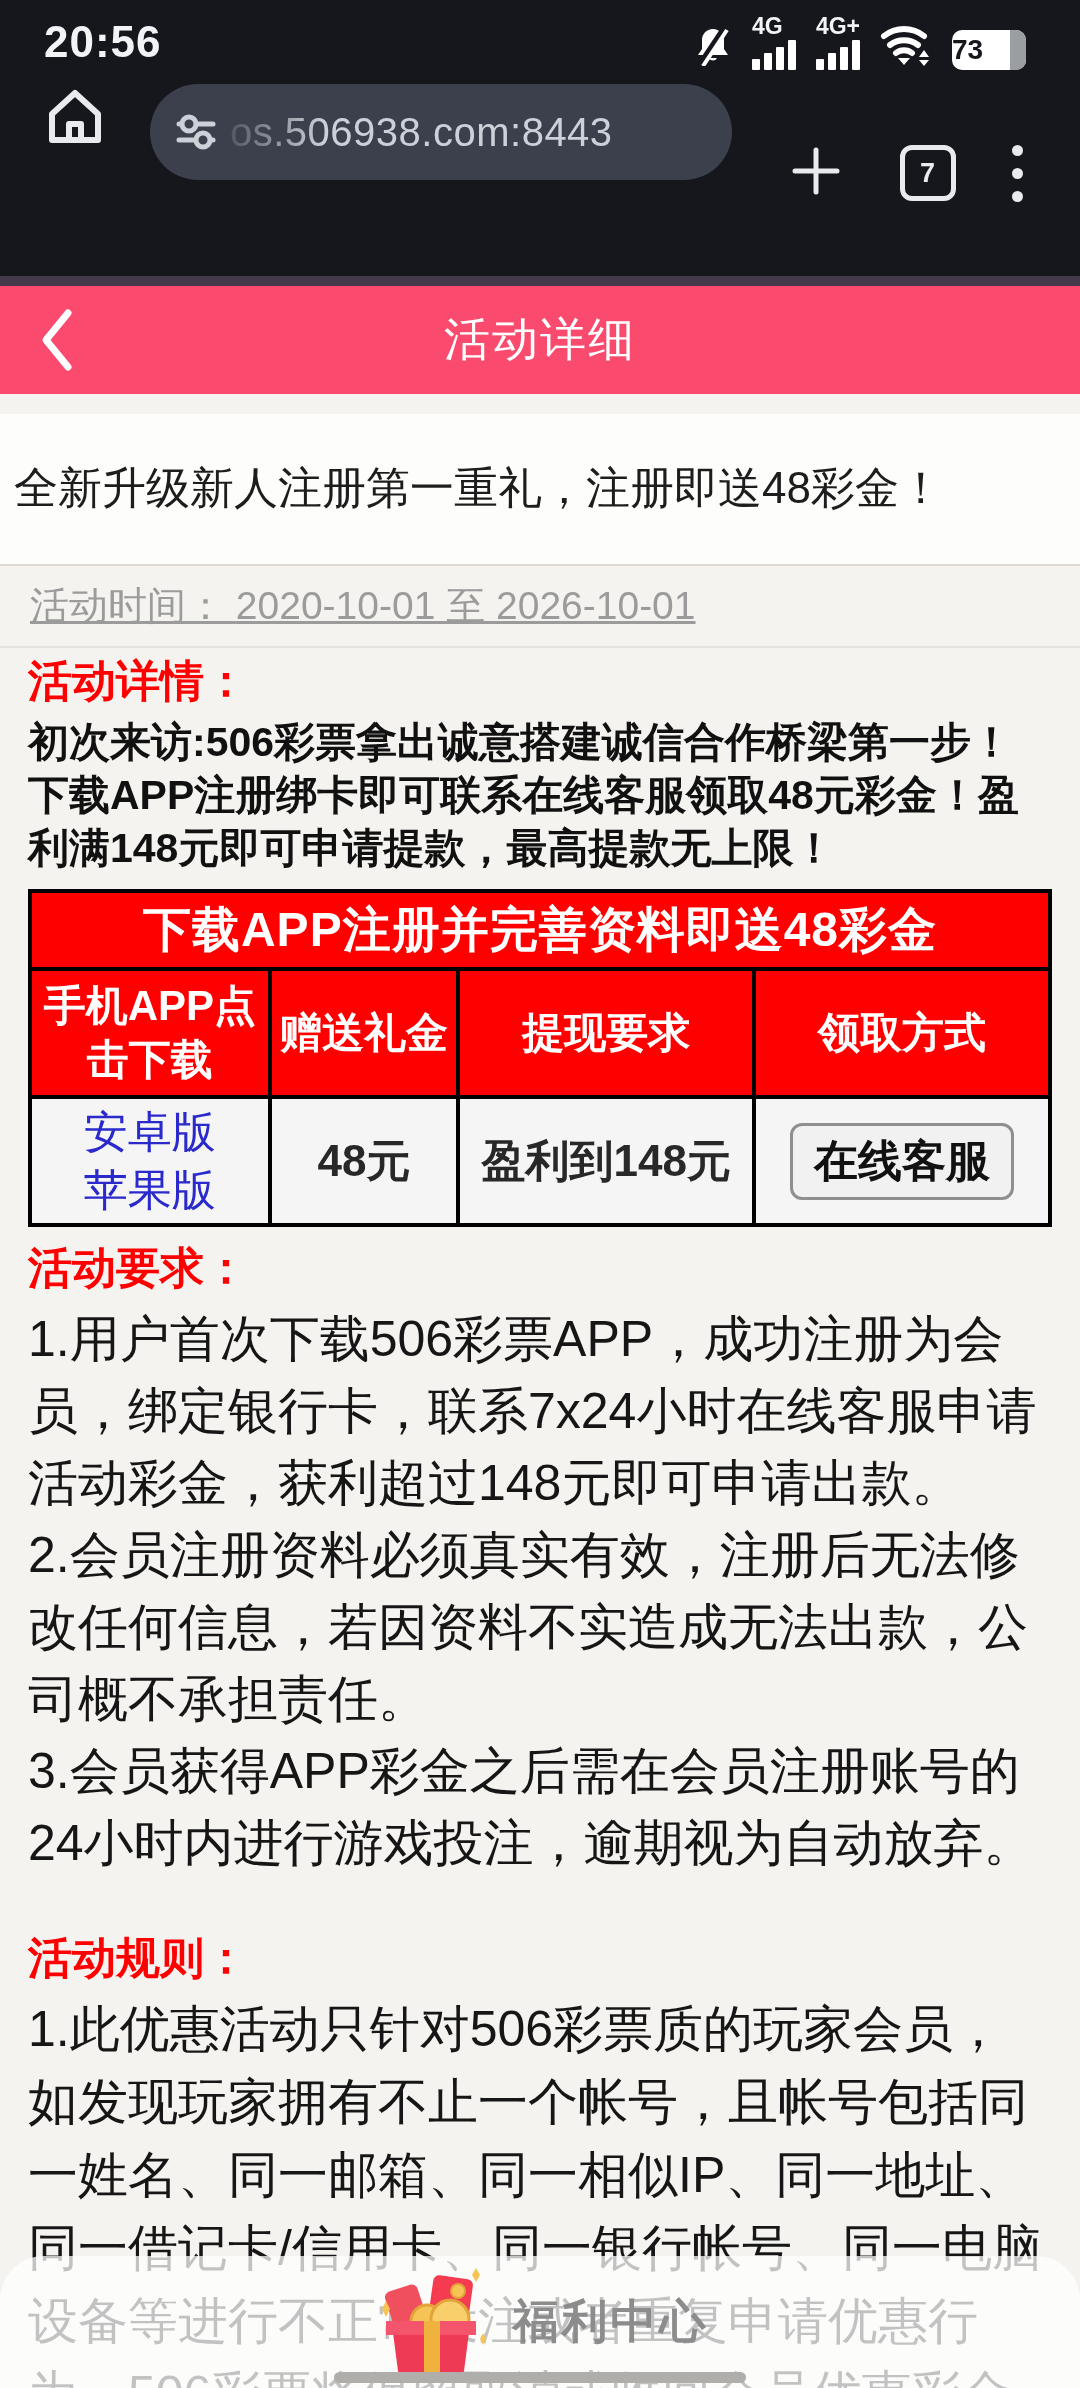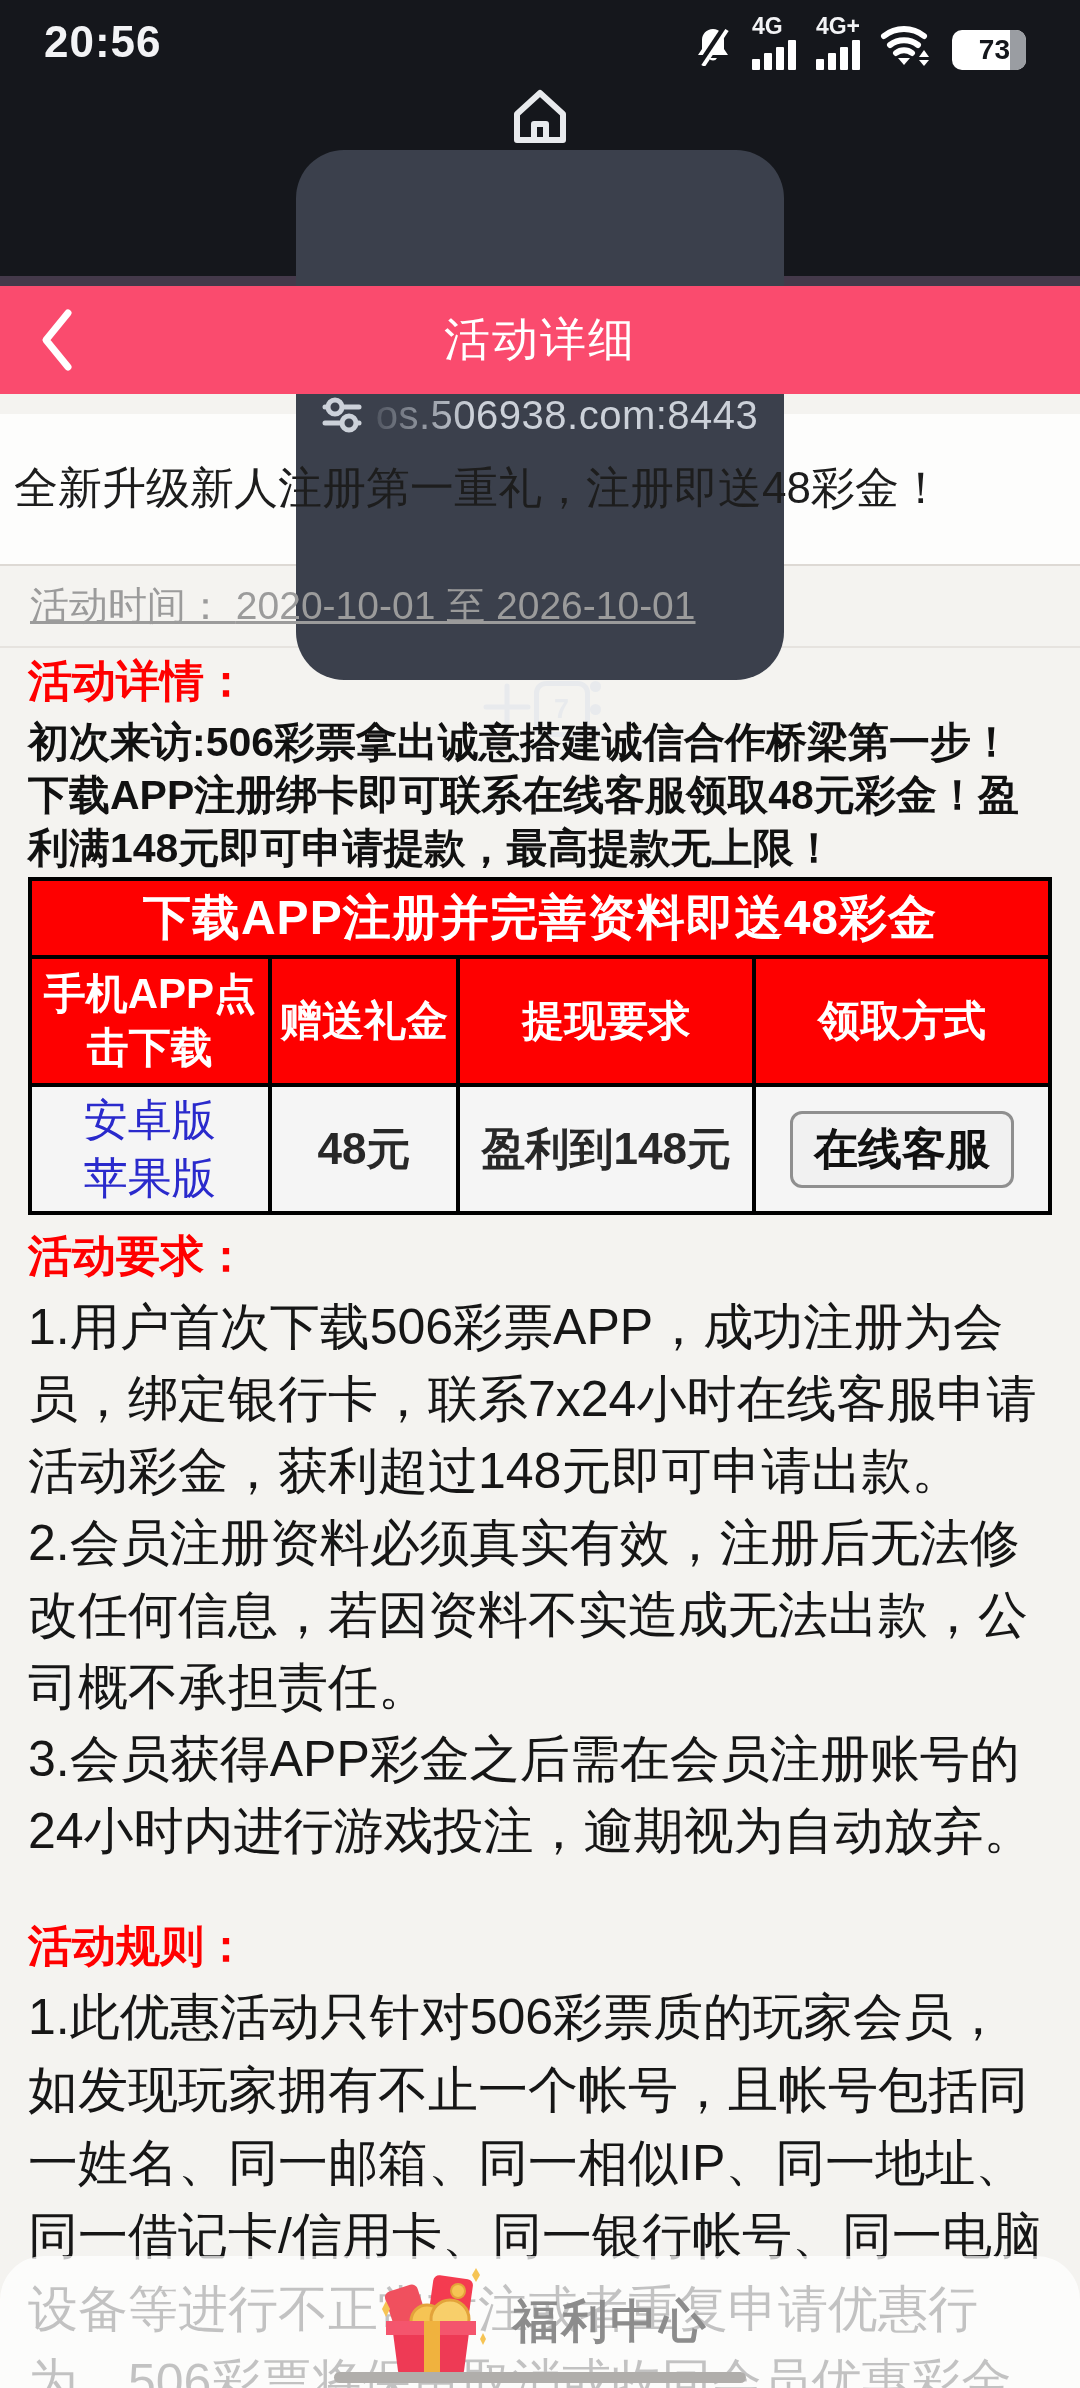--- a/index.html
+++ b/index.html
@@ -19,25 +19,24 @@
   .status-icons{display:flex;align-items:flex-end;gap:20px;}
   .sig{display:inline-flex;flex-direction:column;align-items:flex-start;line-height:1;}
   .sig-label{font-size:23px;font-weight:700;font-style:normal;margin-bottom:2px;}
   .bars{display:flex;align-items:flex-end;gap:4px;height:30px;}
   .bars i{display:block;width:8px;background:#fff;border-radius:1px;}
   .bars i:nth-child(1){height:11px}.bars i:nth-child(2){height:17px}
   .bars i:nth-child(3){height:23px}.bars i:nth-child(4){height:30px}
   .batt{position:relative;width:74px;height:40px;background:#fff;border-radius:10px;overflow:hidden;
         display:flex;align-items:center;justify-content:flex-start;}
   .batt::after{content:"";position:absolute;right:0;top:0;width:16px;height:40px;background:#9a9da2;}
-  .batt-num{position:relative;z-index:2;width:58px;text-align:right;font-size:28px;font-weight:700;color:#15171c;}
+  .batt-num{position:relative;z-index:2;width:58px;text-align:left;font-size:28px;font-weight:700;color:#15171c;}
   .toolbar{
-    height:178px;display:flex;align-items:center;gap:0;
+    height:178px;display:flex;gap:0;
     padding:0 0 14px 0;
-    flex-direction:column;
   }
   .home-btn{width:150px;display:flex;justify-content:center;}
   .url-pill{
     flex:0 0 530px;height:96px;background:#3b404c;border-radius:48px;
     display:flex;align-items:center;padding:0 26px;gap:14px;overflow:hidden;
   }
   .url-text{
     font-size:40px;color:#ccd1d9;white-space:nowrap;letter-spacing:.5px;
     -webkit-mask-image:linear-gradient(to right,rgba(0,0,0,.15) 0,rgba(0,0,0,.45) 30px,#000 95px);
     mask-image:linear-gradient(to right,rgba(0,0,0,.15) 0,rgba(0,0,0,.45) 30px,#000 95px);
@@ -67,21 +66,21 @@
     padding:14px 30px 14px;border-bottom:2px solid #e6e3df;
     font-size:39px;color:#9b9b9b;line-height:52px;text-decoration:underline;
   }
   .main{padding:0 28px;}
   .section-heading{
     color:#ff0000;font-size:44px;font-weight:700;line-height:58px;margin:4px 0 6px;
   }
   .details-text{margin:0;font-size:41px;font-weight:700;color:#111;line-height:53px;}
   
   table.bonus{
-    width:100%;margin-top:2px;border-collapse:collapse;table-layout:fixed;
+    width:100%;margin-top:14px;border-collapse:collapse;table-layout:fixed;
     background:#f5f5f5;
   }
   table.bonus td{border:4px solid #000;text-align:center;vertical-align:middle;}
   .t-title{background:#fe0000;color:#fff;font-size:48px;font-weight:700;padding:5px 0;letter-spacing:1px;}
   .t-head{background:#fe0000;color:#fff;font-size:42px;font-weight:700;line-height:54px;padding:8px 6px;}
   .t-data{font-size:44px;font-weight:700;color:#282828;padding:4px 6px;}
   .dl-link{display:block;color:#2a2acc;font-weight:400;font-size:44px;line-height:58px;text-decoration:none;}
   .cs-btn{
     display:inline-block;background:#f1f1f1;border:3px solid #8f8f8f;border-radius:12px;
     padding:6px 21px;font-size:44px;font-weight:700;color:#111;

